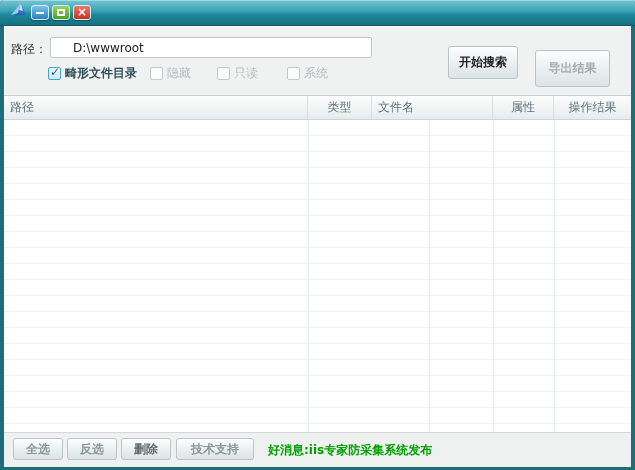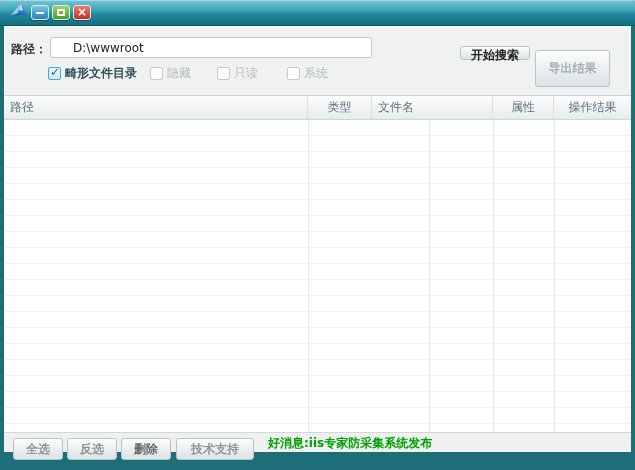--- a/index.html
+++ b/index.html
@@ -25,60 +25,60 @@
   .wbtn.min   { background:linear-gradient(#7cc4e8,#2b7fc0); }
   .wbtn.max   { background:linear-gradient(#9ad65e,#48a01e); }
   .wbtn.close { background:linear-gradient(#ee7a66,#c23126); }
   .glyph-min  { width:8px; height:2px; background:#fff; }
   .glyph-max  { width:8px; height:7px; border:2px solid #fff; }
   .glyph-close{ color:#fff; font-size:12px; font-weight:bold; line-height:13px; }
 
   
   .top-panel { position:absolute; top:26px; left:4px; width:627px; height:69px;
                background:#f0f1f1; box-shadow:inset 1px 1px 0 #fbfbfb; }
-  .path-label { position:absolute; left:7px; top:15px; font-size:12px; color:#333;font-weight:bold; }
+  .path-label { position:absolute; left:7px; top:15px; font-size:12px; color:#333; }
   .path-input { position:absolute; left:46px; top:11px; width:322px; height:21px;
                 border:1px solid #bfc9cb; border-radius:2px; background:#fff;
                 font-size:12px; padding:0 22px; color:#222; outline:none;
                 font-family:inherit; }
   .chk { position:absolute; top:39px; display:flex; align-items:center; gap:4px;
          font-size:12px; cursor:pointer; }
   .box { width:13px; height:13px; border:1px solid #c2cacc; background:#fbfcfc;
          border-radius:2px; position:relative; flex:0 0 auto; }
   .box.checked { border-color:#4aa3cf; background:linear-gradient(#ecf7fc,#cdeaf6); }
   .box.checked::after { content:"✓"; position:absolute; left:1px; top:-2px;
          color:#1d5f85; font-weight:bold; font-size:12px; line-height:13px; }
   .lbl-on  { color:#2d4f5a; font-weight:bold;text-align:center; }
   .lbl-off { color:#b4bcbe; }
 
   .btn { border:1px solid #b9c4c6; border-radius:3px;
          background:linear-gradient(#fefefe,#e9eeef 55%,#dde4e6);
          box-shadow:inset 0 1px 0 #fff; font-size:12px; font-weight:bold;
          color:#222; cursor:pointer; font-family:inherit; }
-  .btn-search { position:absolute; left:456px; top:20px; width:70px; height:14px; }
+  .btn-search { position:absolute; left:444px; top:20px; width:70px; height:33px; }
   .btn-export { position:absolute; left:531px; top:24px; width:75px; height:37px; color:#a4aeb0; }
 
   
   .listview { position:absolute; left:4px; top:95px; width:627px; height:337px; background:#fff; }
   .lv-header { position:absolute; top:0; left:0; right:0; height:25px; display:flex;
                background:linear-gradient(#fdfdfd,#edf1f1 70%,#e5ebeb);
                border-top:1px solid #c6d3d6; border-bottom:1px solid #cbd6d8;text-align:right; }
   .lv-col { font-size:12px; color:#5f737b; display:flex; align-items:center;
             border-right:1px solid #d8dfe1; padding:0 6px; overflow:hidden;
             white-space:nowrap; cursor:default; }
   .lv-col.c { justify-content:center; }
   .w0 { width:304px; } .w1 { width:121px; } .w2 { width:64px; } .w3 { width:61px; }
   .w4 { flex:1; border-right:none; }
   .lv-body { position:absolute; top:25px; left:0; right:0; bottom:0;
              background:repeating-linear-gradient(to bottom,#ffffff 0 15px,#eef2f2 15px 16px); }
   .vline { position:absolute; top:25px; bottom:0; width:1px; background:#e4eaea; }
   .vl0 { left:304px; } .vl1 { left:425px; } .vl2 { left:489px; } .vl3 { left:550px; }
 
   
-  .footer { position:absolute; left:4px; top:432px; width:627px; height:20px;
+  .footer { position:absolute; left:4px; top:432px; width:627px; height:35px;
             background:#eff1f0; border-top:1px solid #d2d8d8; }
   .fbtn { position:absolute; top:5px; height:22px; color:#8b9699; }
   .fb0 { left:9px;   width:50px; }
   .fb1 { left:63px;  width:50px; }
   .fb2 { left:117px; width:50px; color:#5f6a6d; }
   .fb3 { left:172px; width:78px; }
   .status { position:absolute; left:264px; top:50%; transform:translateY(-50%);
             color:#00a000; font-size:12px; font-weight:bold; white-space:nowrap; }
 </style>
 </head>

